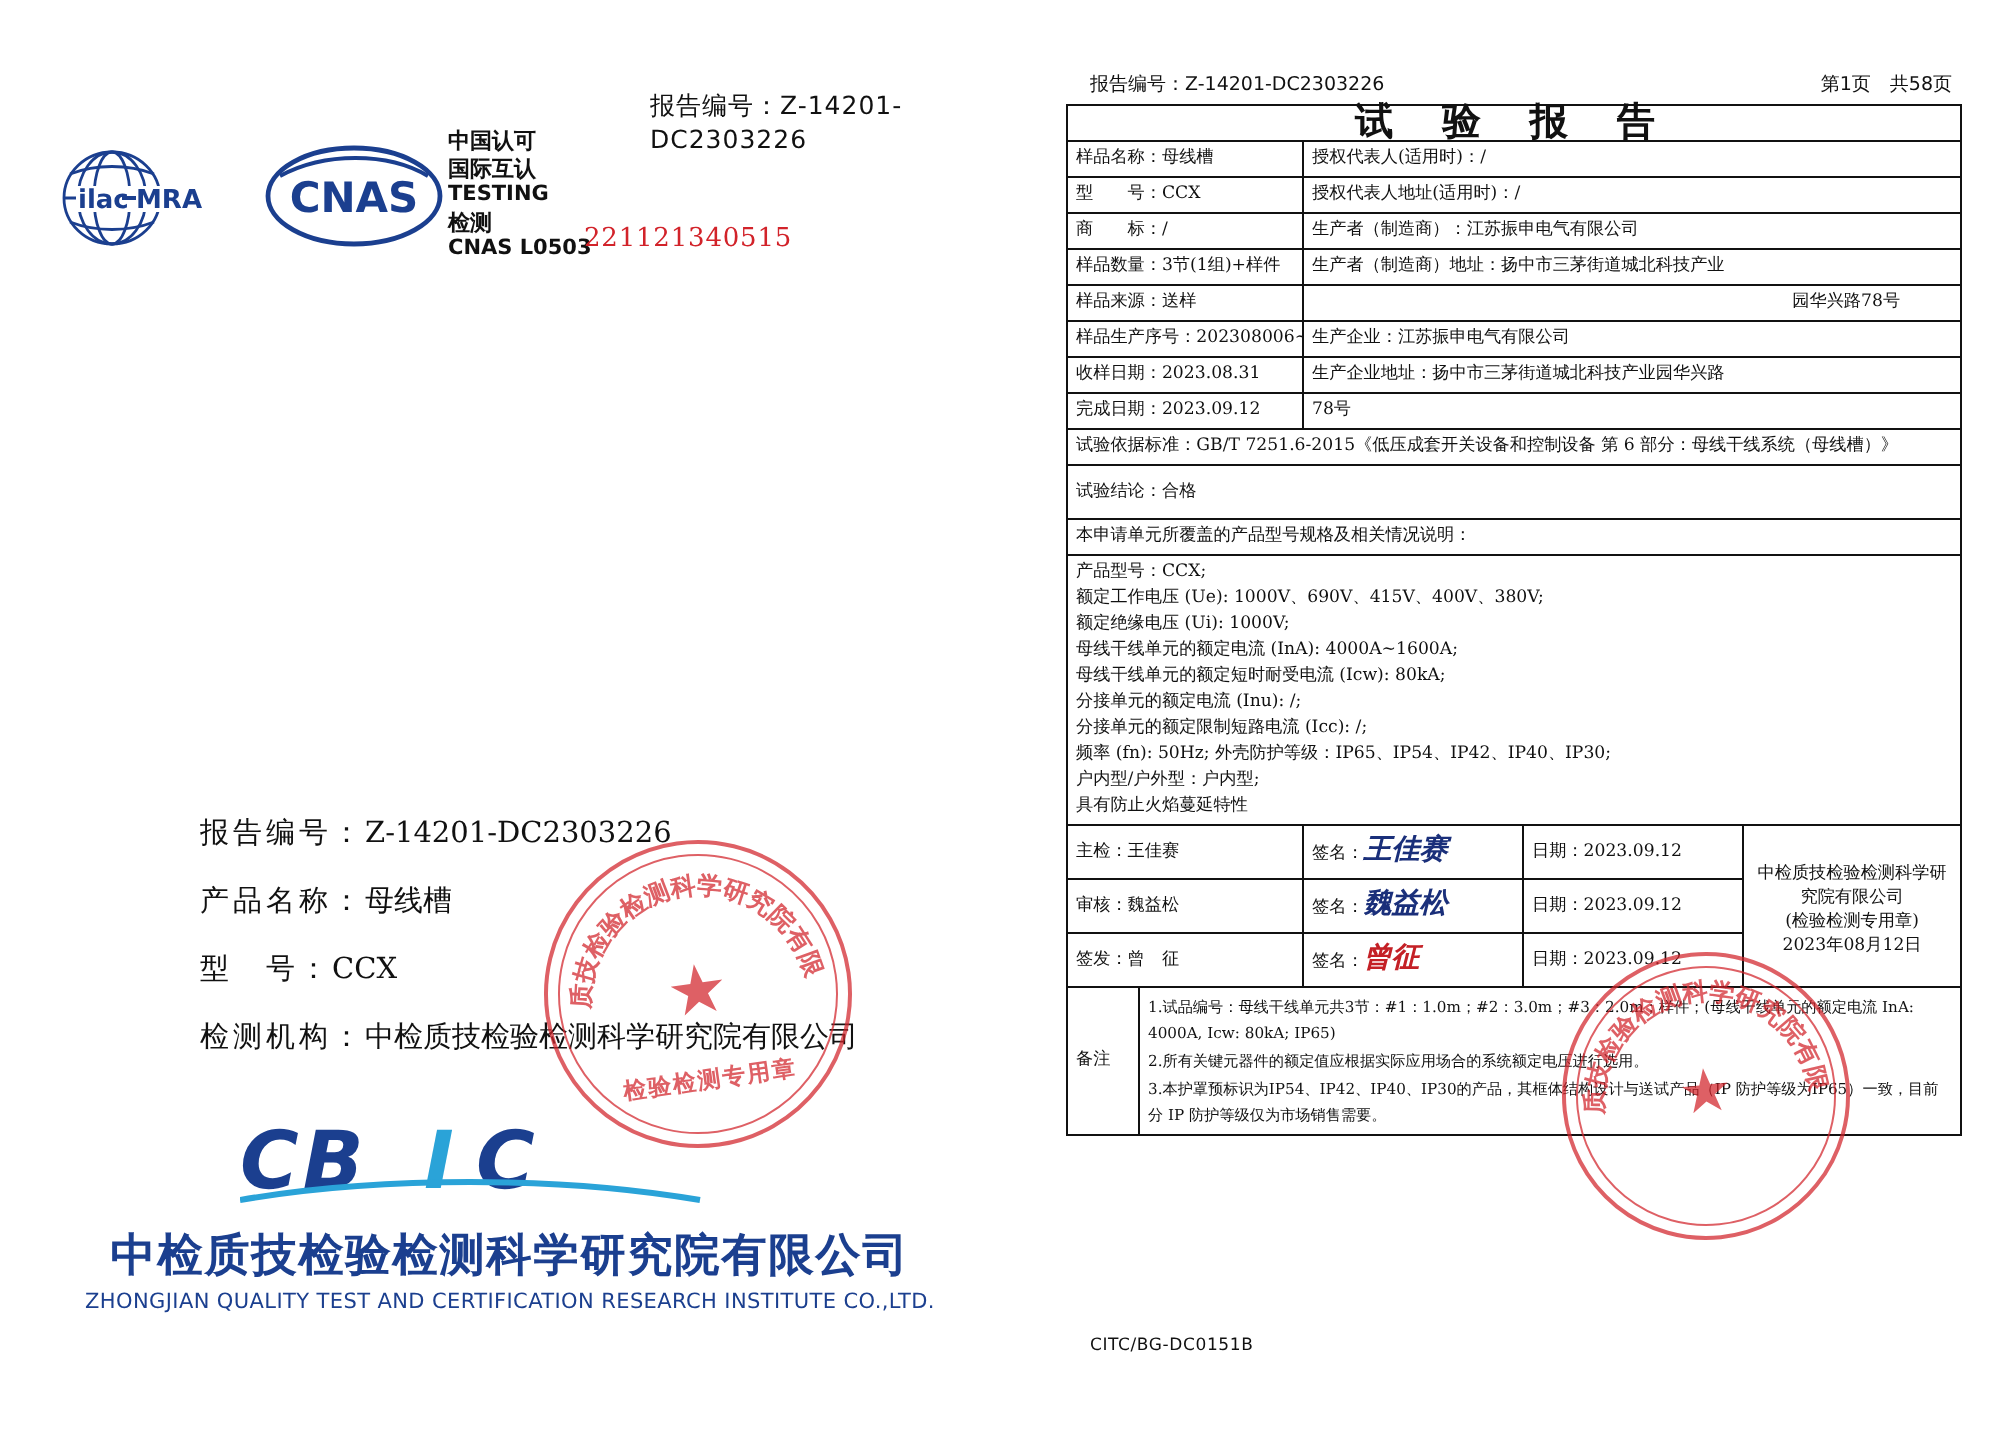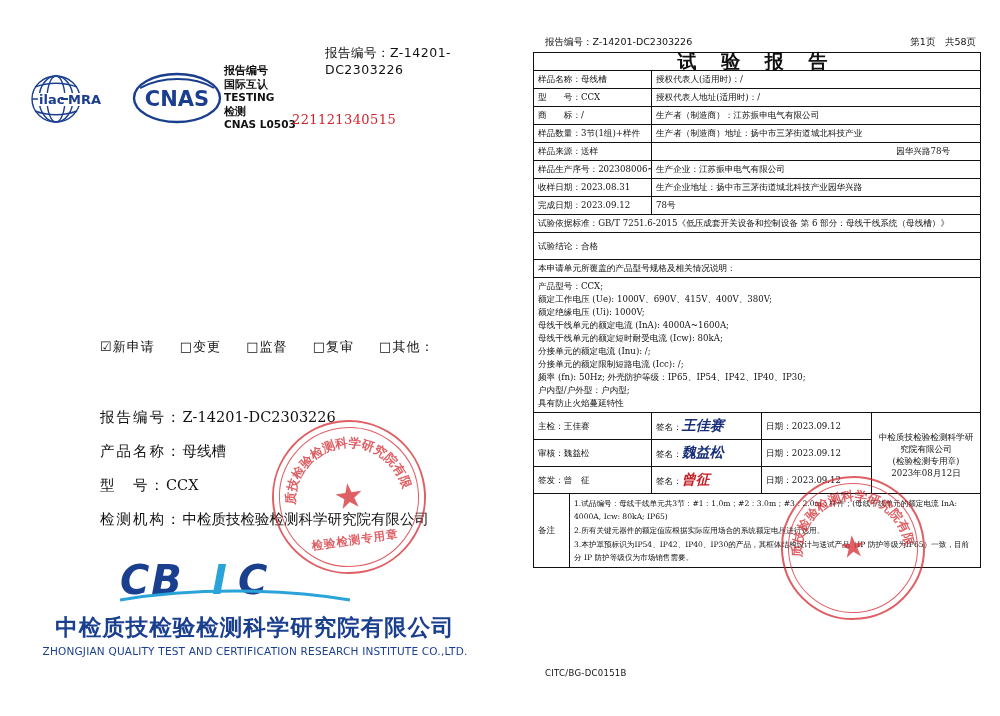--- a/index.html
+++ b/index.html
@@ -172,39 +172,32 @@
         </svg>
       </div>
 
       <div class="cnas">
         <svg width="96" height="64" viewBox="0 0 96 64">
           <ellipse cx="45" cy="32" rx="43" ry="24" fill="none" stroke="#1b3f8f" stroke-width="2.4"></ellipse>
           <path d="M8 22 C30 10, 62 10, 82 22" fill="none" stroke="#1b3f8f" stroke-width="2"></path>
           <text x="45" y="40" text-anchor="middle" font-family="DejaVu Sans, sans-serif" font-size="21" font-weight="bold" fill="#1b3f8f">CNAS</text>
         </svg>
         <div class="cnas-text">
-          <div>报告编号</div>
+          <div>中国认可</div>
           <div>国际互认</div>
           <div class="en">TESTING</div>
           <div>检测</div>
         </div>
         <div class="cnas-l">CNAS L0503</div>
       </div>
 
       <div class="cma-num">221121340515</div>
     </div>
 
 
-    <div class="checkrow">
-      <span>☑<span>新申请</span></span>
-      <span>□<span>变更</span></span>
-      <span>□<span>监督</span></span>
-      <span>□<span>复审</span></span>
-      <span>□<span>其他：</span></span>
-    </div>
 
     <div class="fields">
       <div>
         <span class="lbl">报告编号：</span><span>Z-14201-DC2303226</span>
       </div>
       <div>
         <span class="lbl">产品名称：</span><span>母线槽</span>
       </div>
       <div>
         <span class="lbl">型　号：</span><span>CCX</span>

